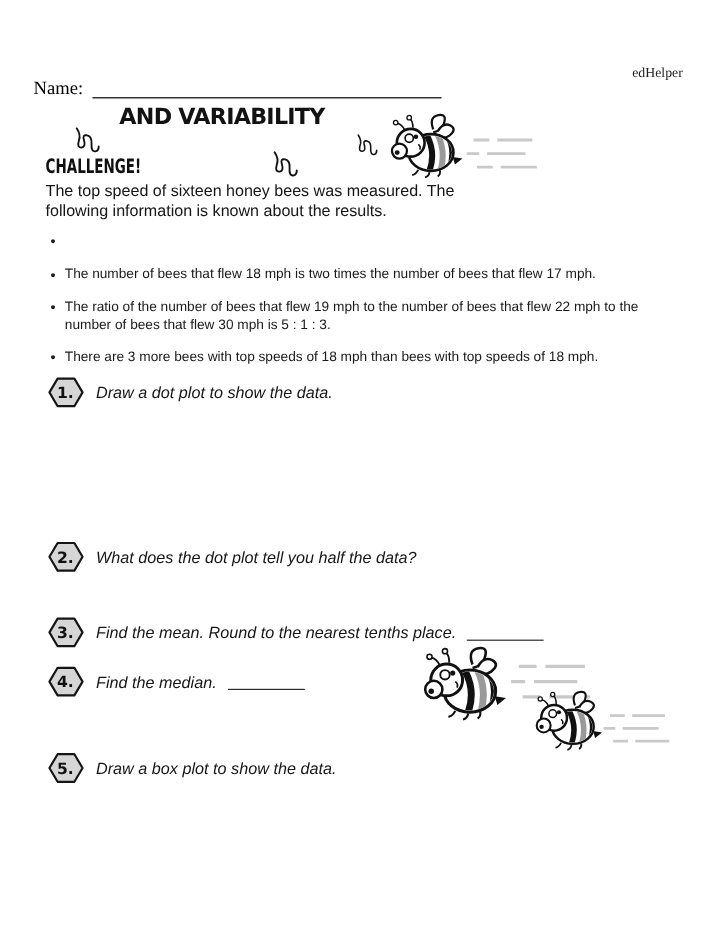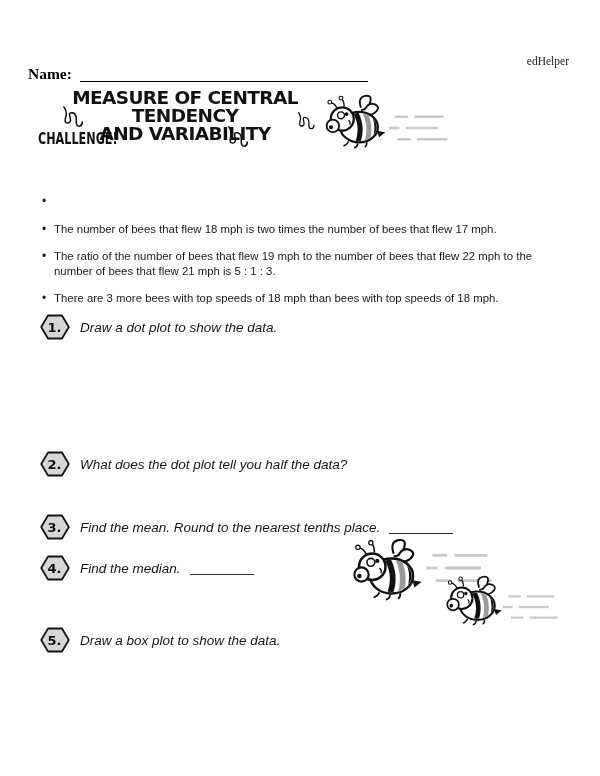--- a/index.html
+++ b/index.html
@@ -11,21 +11,21 @@
     margin:14px auto; background:#ffffff; overflow:hidden;
   }
 
   
   .brand {
     position:absolute; top:41px; right:31px;
     font-family:"Liberation Serif", serif; font-size:11.5px; color:#1c1c1c;
   }
   .name-row { position:absolute; top:51px; left:28px; width:340px; display:flex; align-items:flex-end; }
   .name-label {
-    font-family:"Liberation Serif", serif; font-weight:bold; font-size:15.5px; color:#000;
+    font-family:"Liberation Serif", serif; font-weight:normal; font-size:15.5px; color:#000;
   }
   .name-line {
     flex:1; height:1px; border-bottom:1.8px solid #000; margin-left:8px; margin-bottom:1px;
   }
 
   
   .title-block {
     position:absolute; top:75px; left:28px; width:314px; text-align:center;
     font-family:"DejaVu Sans", sans-serif; font-weight:bold;
     font-size:18.5px; line-height:18px; letter-spacing:-0.6px; color:#121212;
@@ -121,21 +121,20 @@
 <div class="page">
 
   <div class="brand">edHelper</div>
 
   <div class="name-row">
     <span class="name-label">Name:</span>
     <span class="name-line"></span>
   </div>
 
   <div class="title-block">
-    <div>MEASURE OF CENTRAL TENDENCY</div>
     <div>AND VARIABILITY</div>
   </div>
 
   <svg class="art drip1" viewBox="0 0 26 24">
       <use href="#drip-sym"></use>
     </svg>
   <svg class="art drip2" viewBox="0 0 26 24">
       <use href="#drip-sym"></use>
     </svg>
   <svg class="art drip3" viewBox="0 0 26 24">
@@ -144,32 +143,33 @@
 
   <svg class="art bee1" viewBox="0 0 104 88">
       <use href="#bee-sym"></use>
     </svg>
   <svg class="art dash1" viewBox="0 0 68 34">
       <use href="#dashes-sym"></use>
     </svg>
 
   <div class="challenge">CHALLENGE!</div>
 
+  <p class="intro">The top speed of sixteen honey bees was measured. The following information is known about the results.</p>
 
   <ul class="bullets">
     <li class="bullet-item">
       <span class="bullet-dot">•</span>
     </li>
     <li class="bullet-item">
       <span class="bullet-dot">•</span>
       <span>The number of bees that flew 18 mph is two times the number of bees that flew 17 mph.</span>
     </li>
     <li class="bullet-item">
       <span class="bullet-dot">•</span>
-      <span>The ratio of the number of bees that flew 19 mph to the number of bees that flew 22 mph to the number of bees that flew 21 mph is 5 : 1 : 3.</span>
+      <span>The ratio of the number of bees that flew 19 mph to the number of bees that flew 22 mph to the number of bees that flew 30 mph is 5 : 1 : 3.</span>
     </li>
     <li class="bullet-item">
         <span class="bullet-dot">•</span>
         <span>There are 3 more bees with top speeds of 18 mph than bees with top speeds of 18 mph.</span>
       </li>
   </ul>
 
   <div class="q-row" style="top:300px;">
     <svg class="q-badge" width="30" height="26" viewBox="0 0 30 26">
       <use href="#hex-badge-sym"></use>

